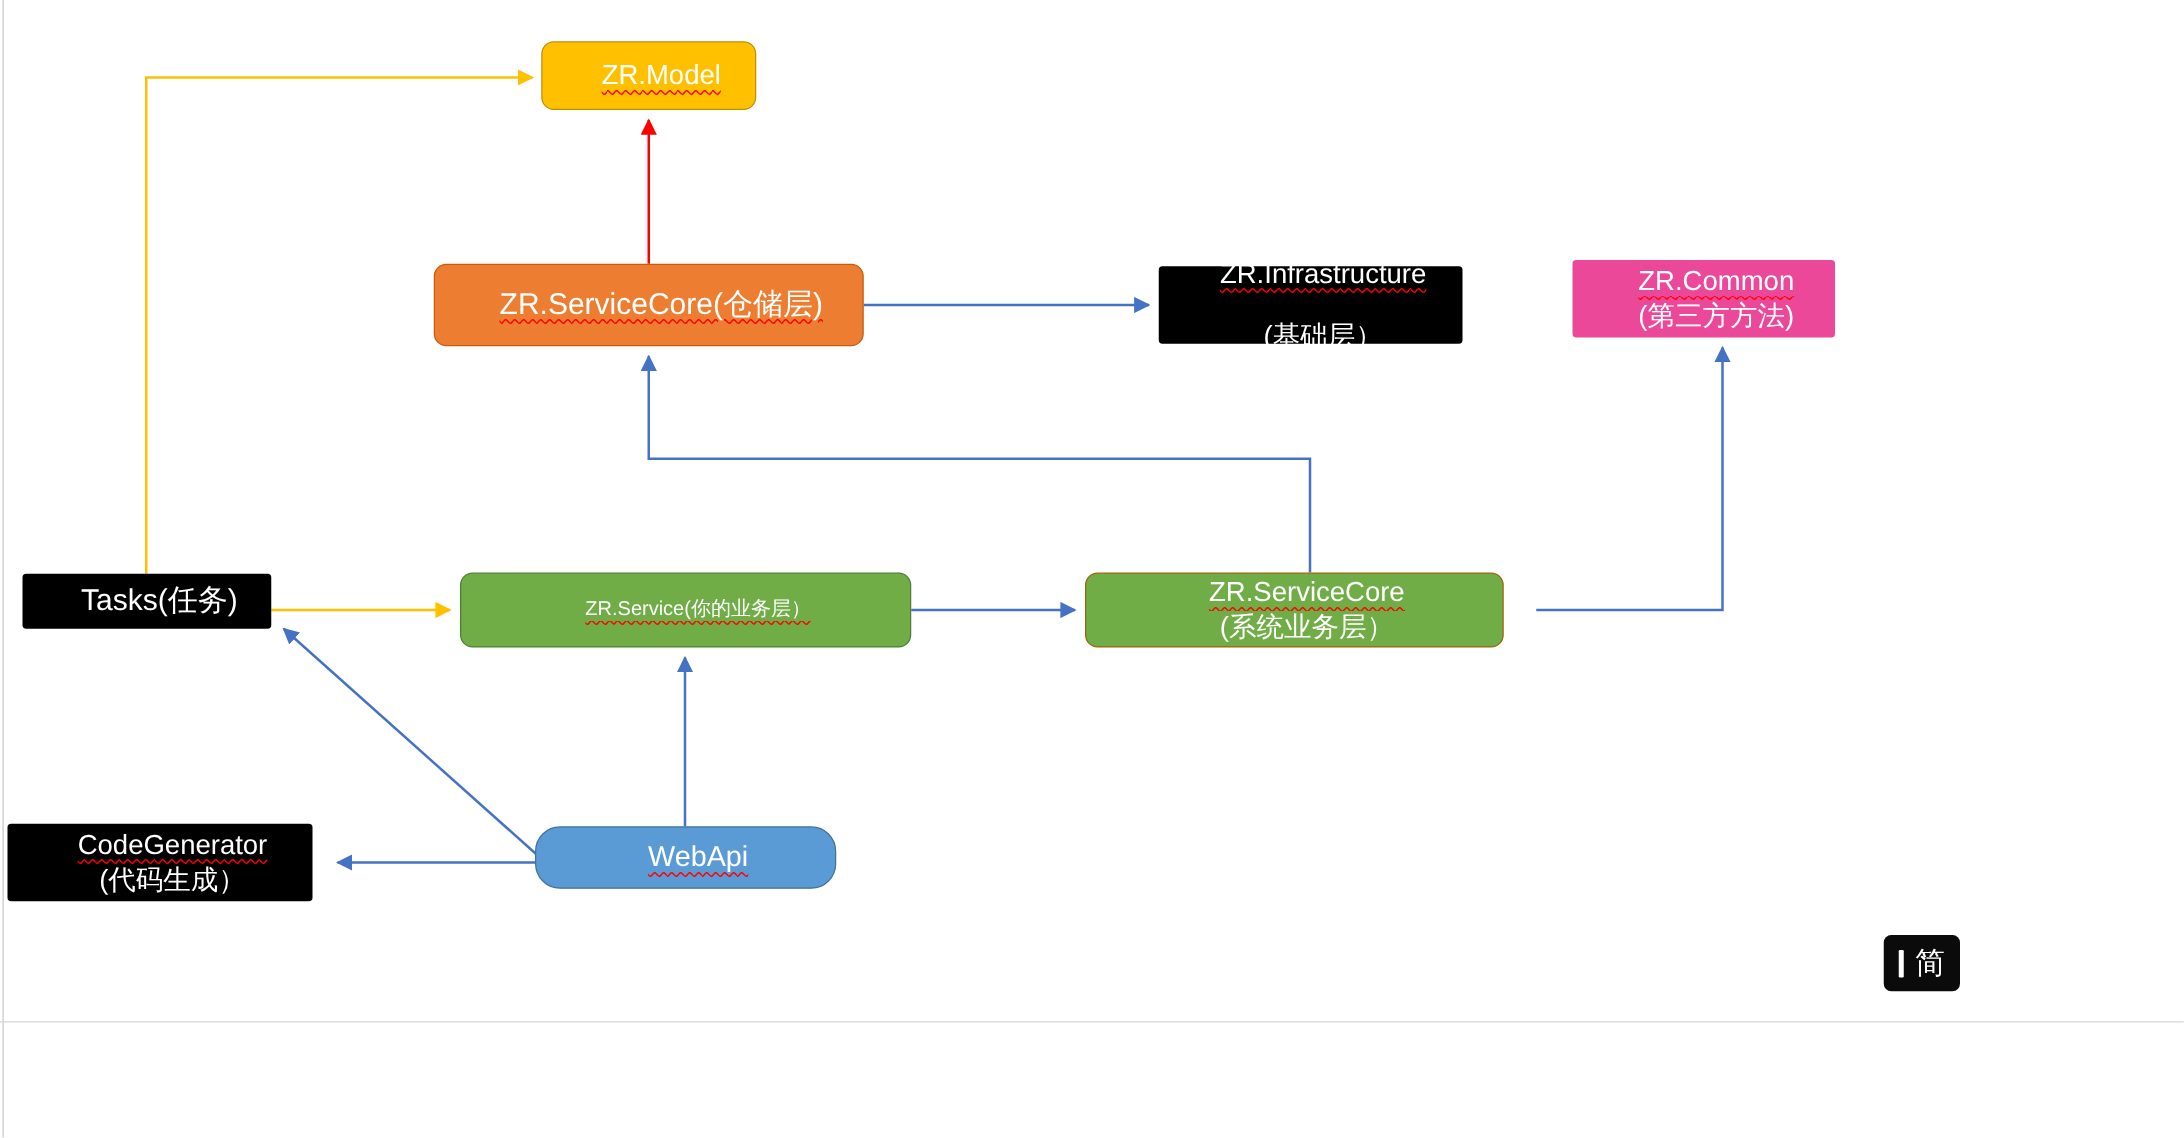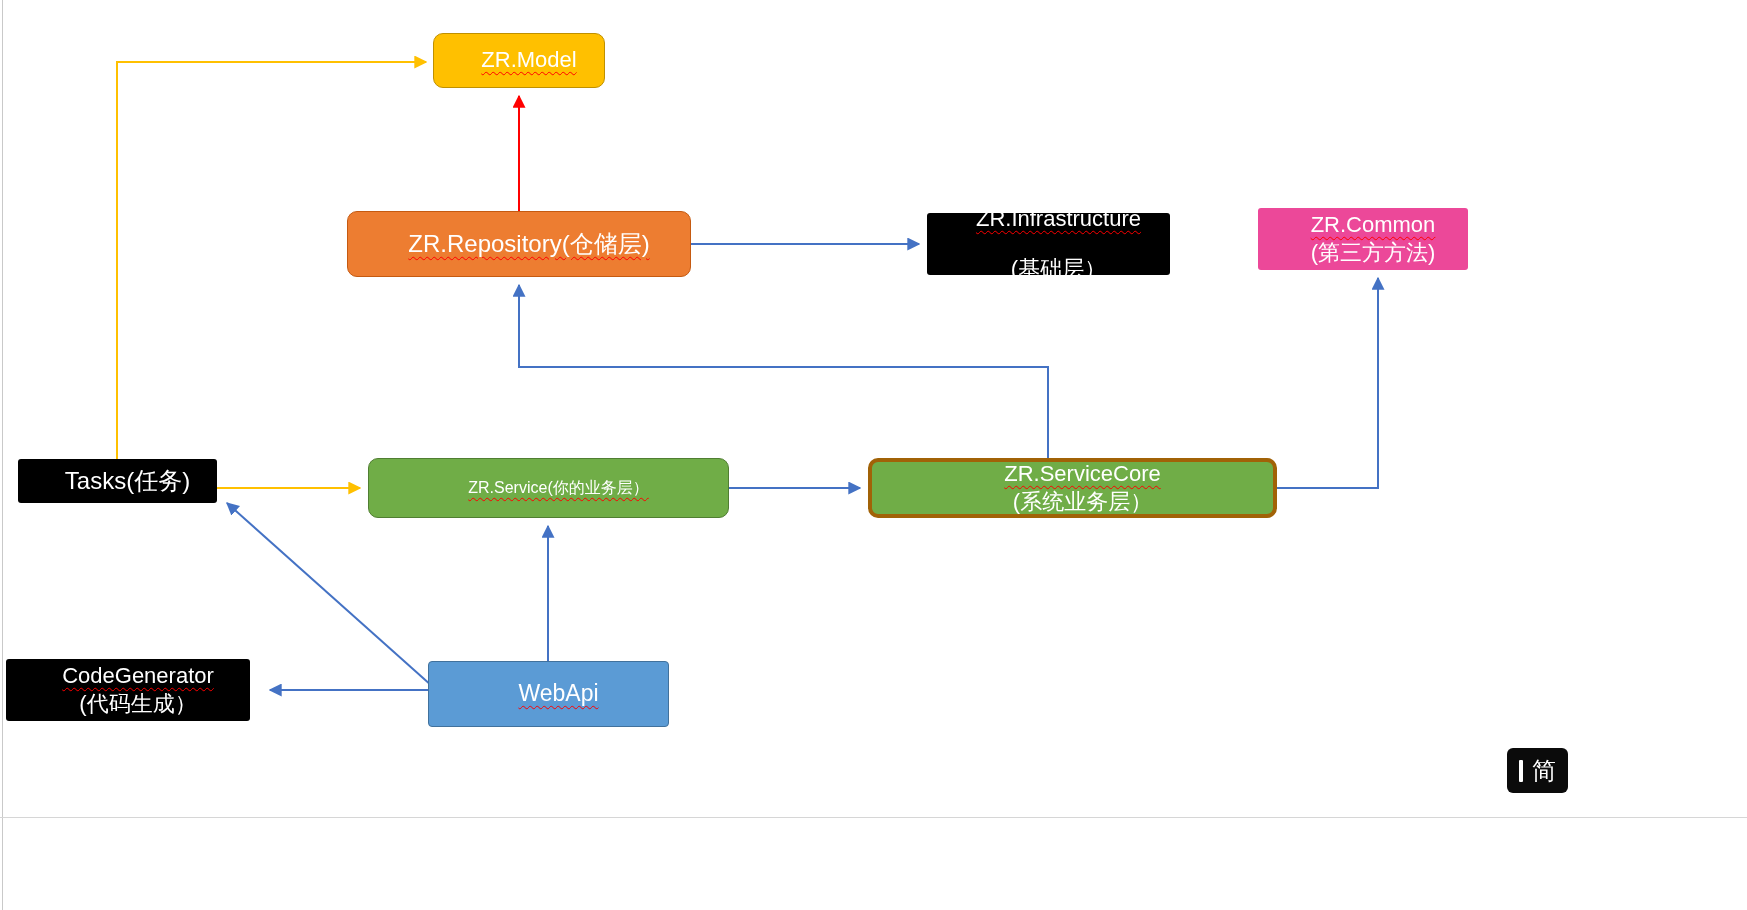--- a/index.html
+++ b/index.html
@@ -10,23 +10,23 @@
         align-items:center;justify-content:center;text-align:center;line-height:1.28;padding-left:20px;}
   .squiggle{text-decoration-line:underline;text-decoration-style:wavy;text-decoration-color:#ff0000;
         text-decoration-thickness:1px;text-underline-offset:4px;}
   
   #node-model{left:433px;top:33px;width:172px;height:55px;background:#FFC000;border:1px solid #BF9000;border-radius:10px;font-size:22px;}
   #node-repository{left:347px;top:211px;width:344px;height:66px;background:#ED7D31;border:1px solid #C55A11;border-radius:10px;font-size:24px;}
   #node-infrastructure{left:927px;top:213px;width:243px;height:62px;background:#000000;border-radius:3px;font-size:22px;gap:22px;}
   #node-common{left:1258px;top:208px;width:210px;height:62px;background:#ec4899;border-radius:3px;font-size:22px;}
   #node-tasks{left:18px;top:459px;width:199px;height:44px;background:#000000;border-radius:3px;font-size:24px;}
   #node-service{left:368px;top:458px;width:361px;height:60px;background:#70AD47;border:1px solid #507E32;border-radius:10px;font-size:16px;}
-  #node-servicecore{left:868px;top:458px;width:409px;height:60px;background:#70AD47;border:4px solid #a16207;border-radius:10px;font-size:22px;}
+  #node-servicecore{left:868px;top:458px;width:335px;height:60px;background:#70AD47;border:1px solid #a16207;border-radius:10px;font-size:22px;}
   #node-codegenerator{left:6px;top:659px;width:244px;height:62px;background:#000000;border-radius:3px;font-size:22px;}
-  #node-webapi{left:428px;top:661px;width:241px;height:66px;background:#5B9BD5;border:1px solid #41719C;border-radius:4px;font-size:23px;}
+  #node-webapi{left:428px;top:661px;width:241px;height:50px;background:#5B9BD5;border:1px solid #41719C;border-radius:20px;font-size:23px;}
   
   #left-border{position:absolute;left:2px;top:0;width:1px;height:910px;background:#c9c9c9;}
   #bottom-border{position:absolute;left:0;top:817px;width:1747px;height:1px;background:#d6d6d6;}
   
   #ime-badge{position:absolute;left:1507px;top:748px;width:61px;height:45px;background:#0b0b0b;border-radius:6px;
         display:flex;align-items:center;justify-content:center;gap:9px;}
   #ime-cursor{width:4px;height:22px;background:#ffffff;border-radius:1px;}
   #ime-mode{color:#ffffff;font-size:24px;line-height:1;}
 </style>
 </head>
@@ -59,21 +59,21 @@
       <polyline points="432,686 227,503" fill="none" stroke="#4472C4" stroke-width="2" marker-end="url(#arrow-blue)"></polyline>
       <polyline points="548,661 548,526" fill="none" stroke="#4472C4" stroke-width="2" marker-end="url(#arrow-blue)"></polyline>
       <polyline points="428,690 270,690" fill="none" stroke="#4472C4" stroke-width="2" marker-end="url(#arrow-blue)"></polyline>
     </svg>
 
   <div class="node" id="node-model">
     <span class="squiggle">ZR.Model</span>
   </div>
 
   <div class="node" id="node-repository">
-    <span class="squiggle">ZR.Repository(仓储层)</span>
+    <span class="squiggle">ZR.ServiceCore(仓储层)</span>
   </div>
 
   <div class="node" id="node-infrastructure">
     <span class="squiggle">ZR.Infrastructure</span>
     <span>(基础层）</span>
   </div>
 
   <div class="node" id="node-common">
     <span class="squiggle">ZR.Common</span>
     <span>(第三方方法)</span>

